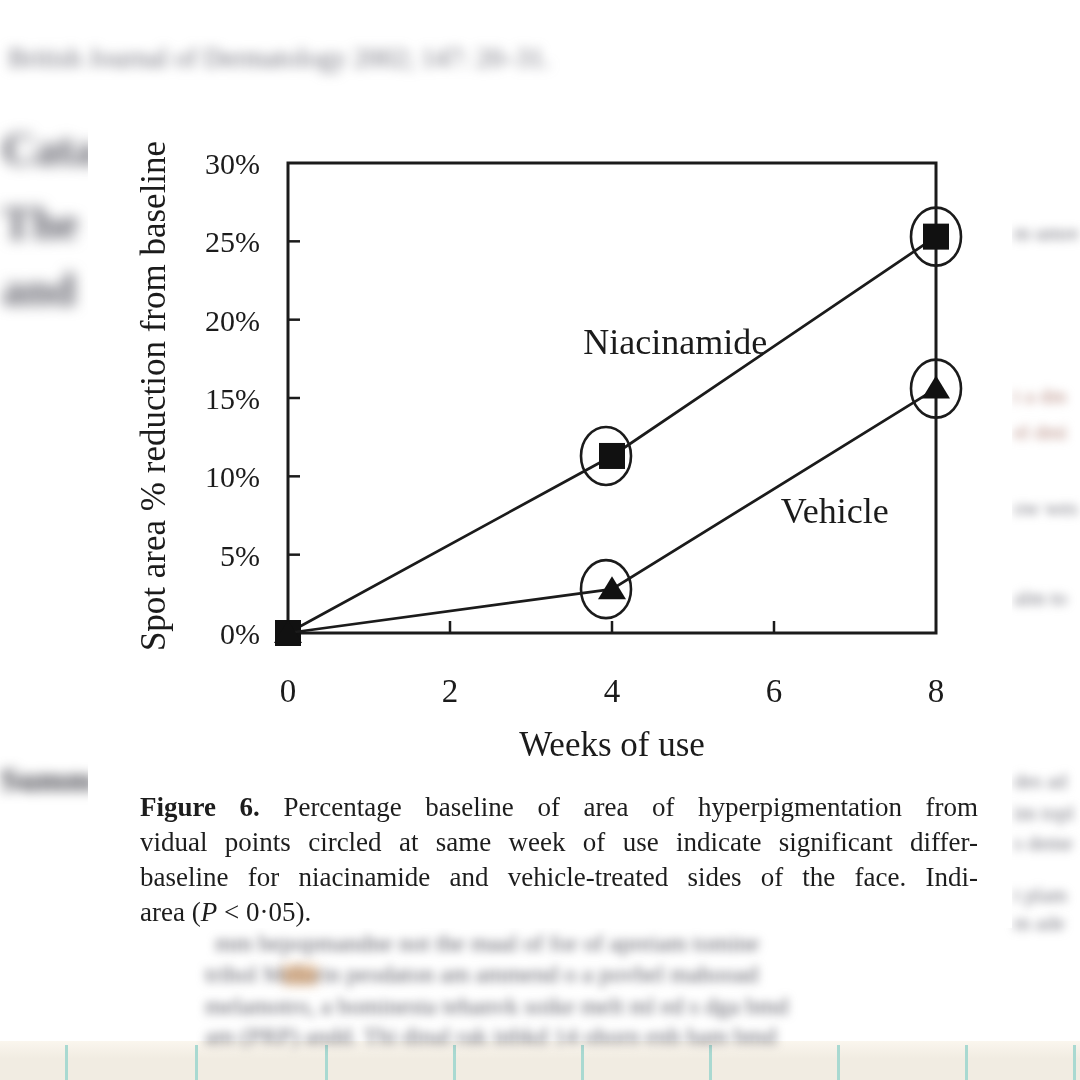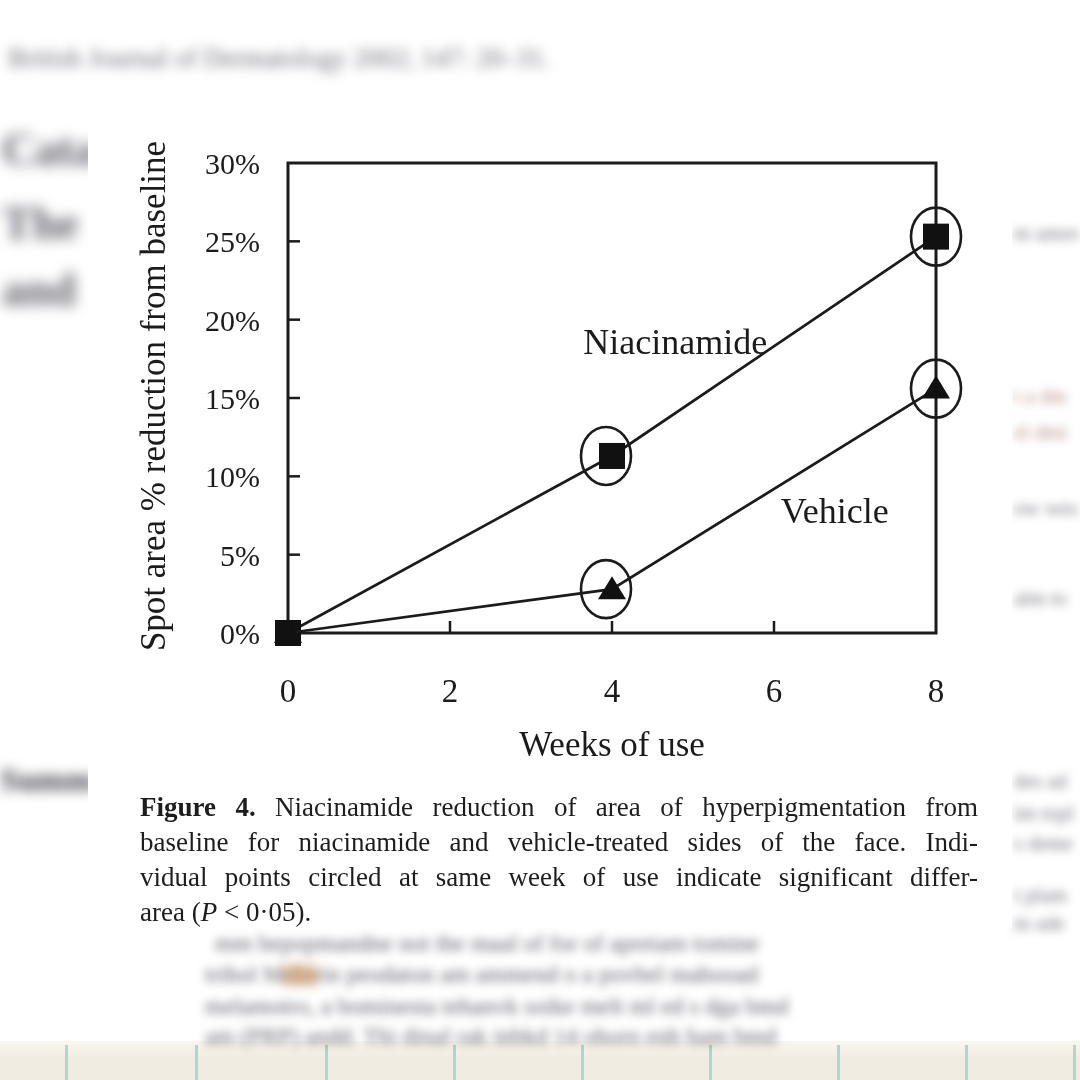--- a/index.html
+++ b/index.html
@@ -137,17 +137,17 @@
     <polygon points="288,620 302,643 274,643" class="marker"></polygon>
     <polygon points="612,576.1333333333333 626,599.1333333333333 598,599.1333333333333" class="marker"></polygon>
     <ellipse cx="606" cy="589.1333333333333" rx="25" ry="29" class="sig-circle"></ellipse>
     <polygon points="936,375.6 950,398.6 922,398.6" class="marker"></polygon>
     <ellipse cx="936" cy="388.6" rx="25" ry="29" class="sig-circle"></ellipse>
     <text x="675.1800000000001" y="354.1333333333333" text-anchor="middle" class="series-label">Niacinamide</text>
     <text x="834.75" y="523.3333333333334" text-anchor="middle" class="series-label">Vehicle</text>
   </svg>
 
 <div class="caption">
-  <div class="cap-line"><span class="cap-bold">Figure 4.</span><span> Niacinamide reduction of area of hyperpigmentation from</span></div>
+  <div class="cap-line"><span class="cap-bold">Figure 6.</span><span> Percentage baseline of area of hyperpigmentation from</span></div>
+  <div class="cap-line">vidual points circled at same week of use indicate significant differ-</div>
   <div class="cap-line">baseline for niacinamide and vehicle-treated sides of the face. Indi-</div>
-  <div class="cap-line">vidual points circled at same week of use indicate significant differ-</div>
   <div class="cap-line last"><span>area (</span><span class="cap-italic">P</span><span> &lt; 0·05).</span></div>
 </div>
 
 </body></html>

